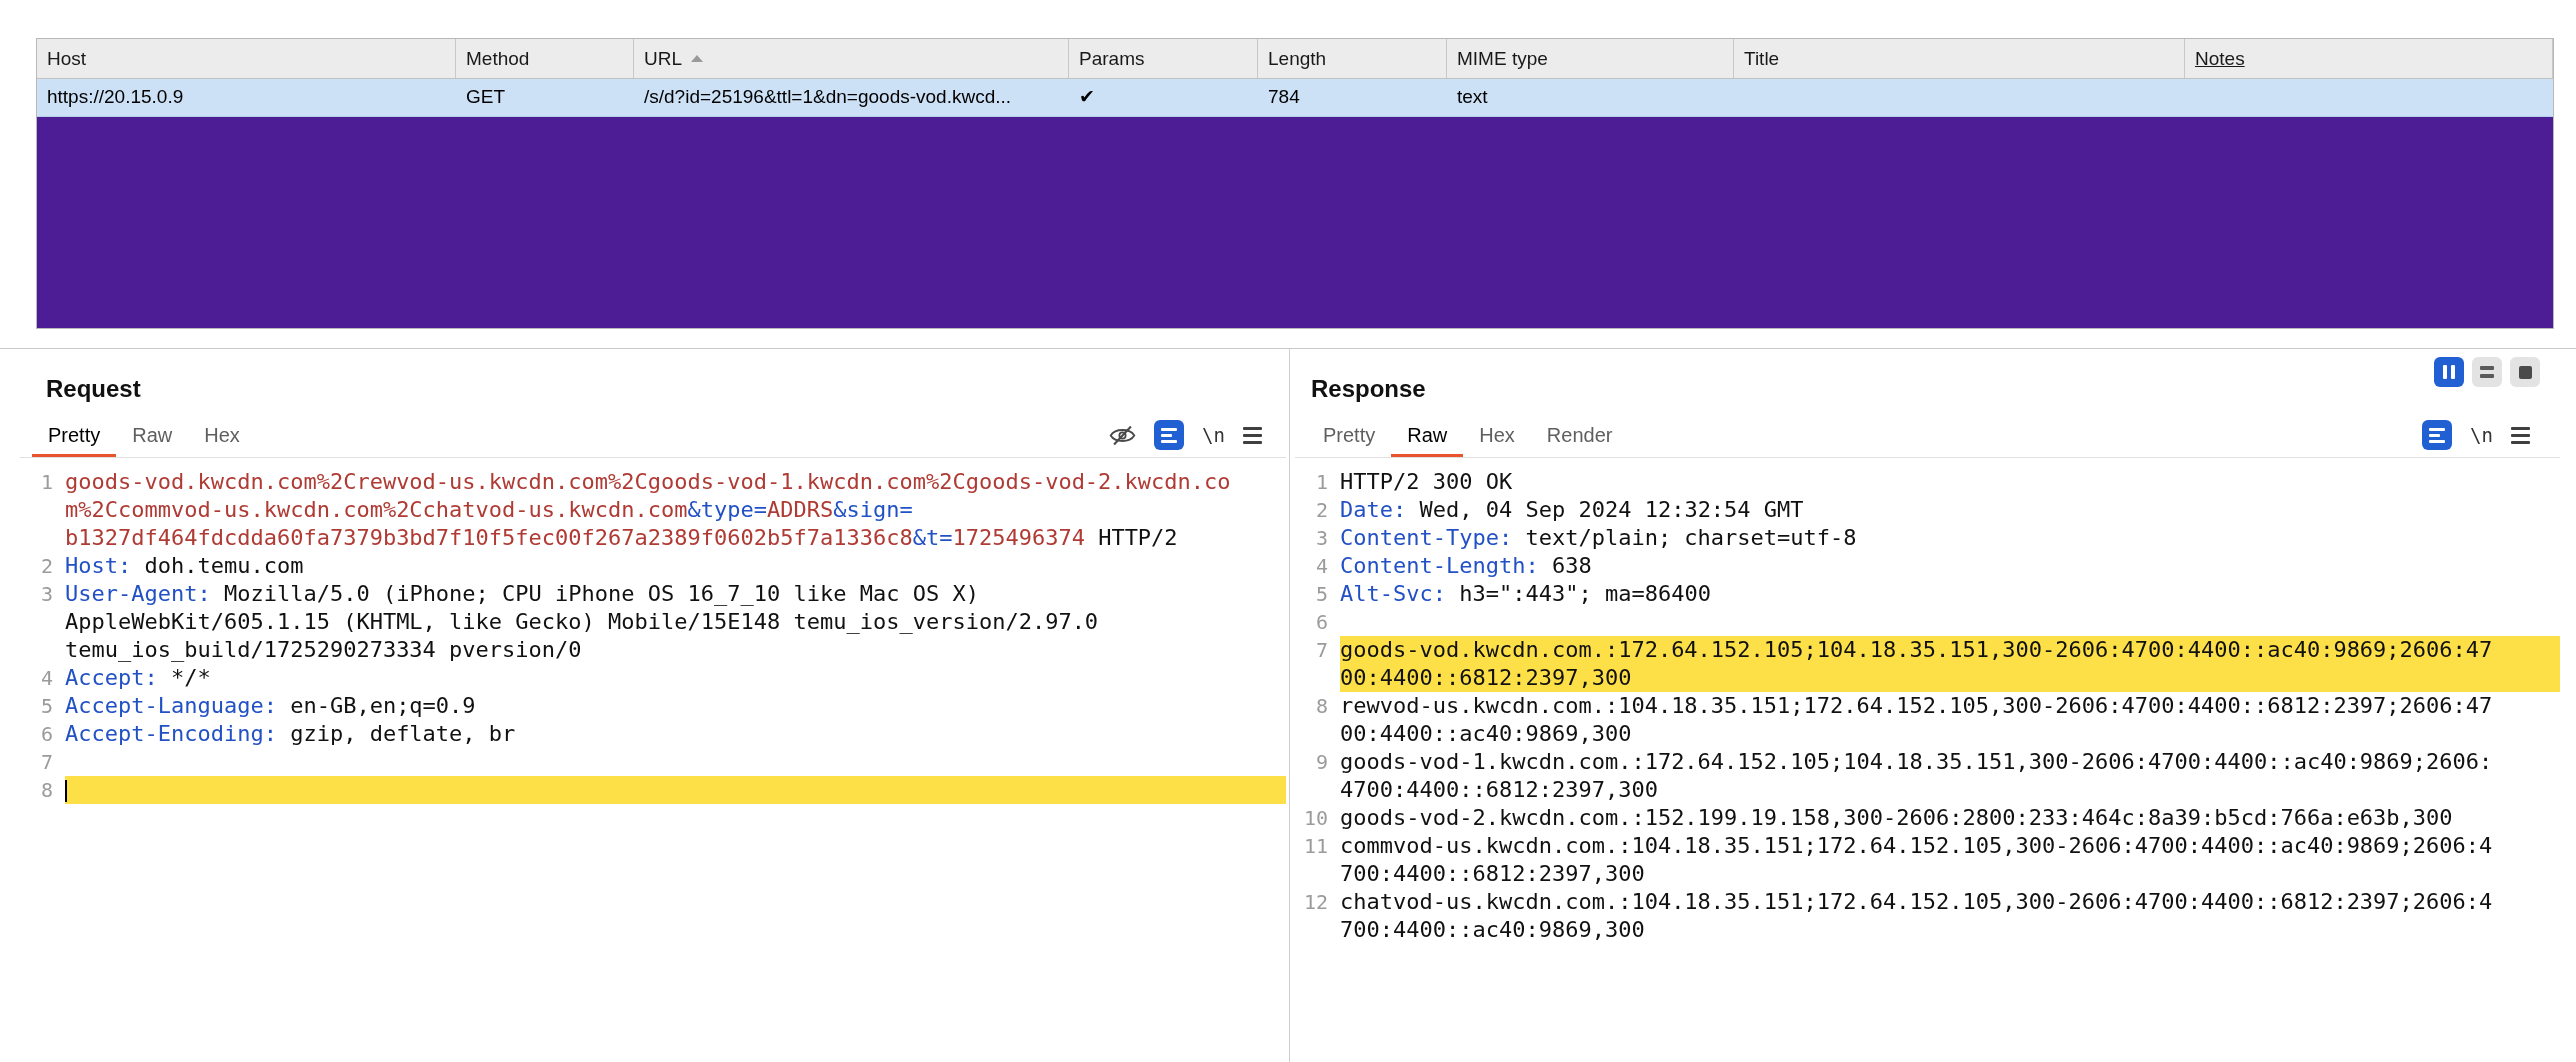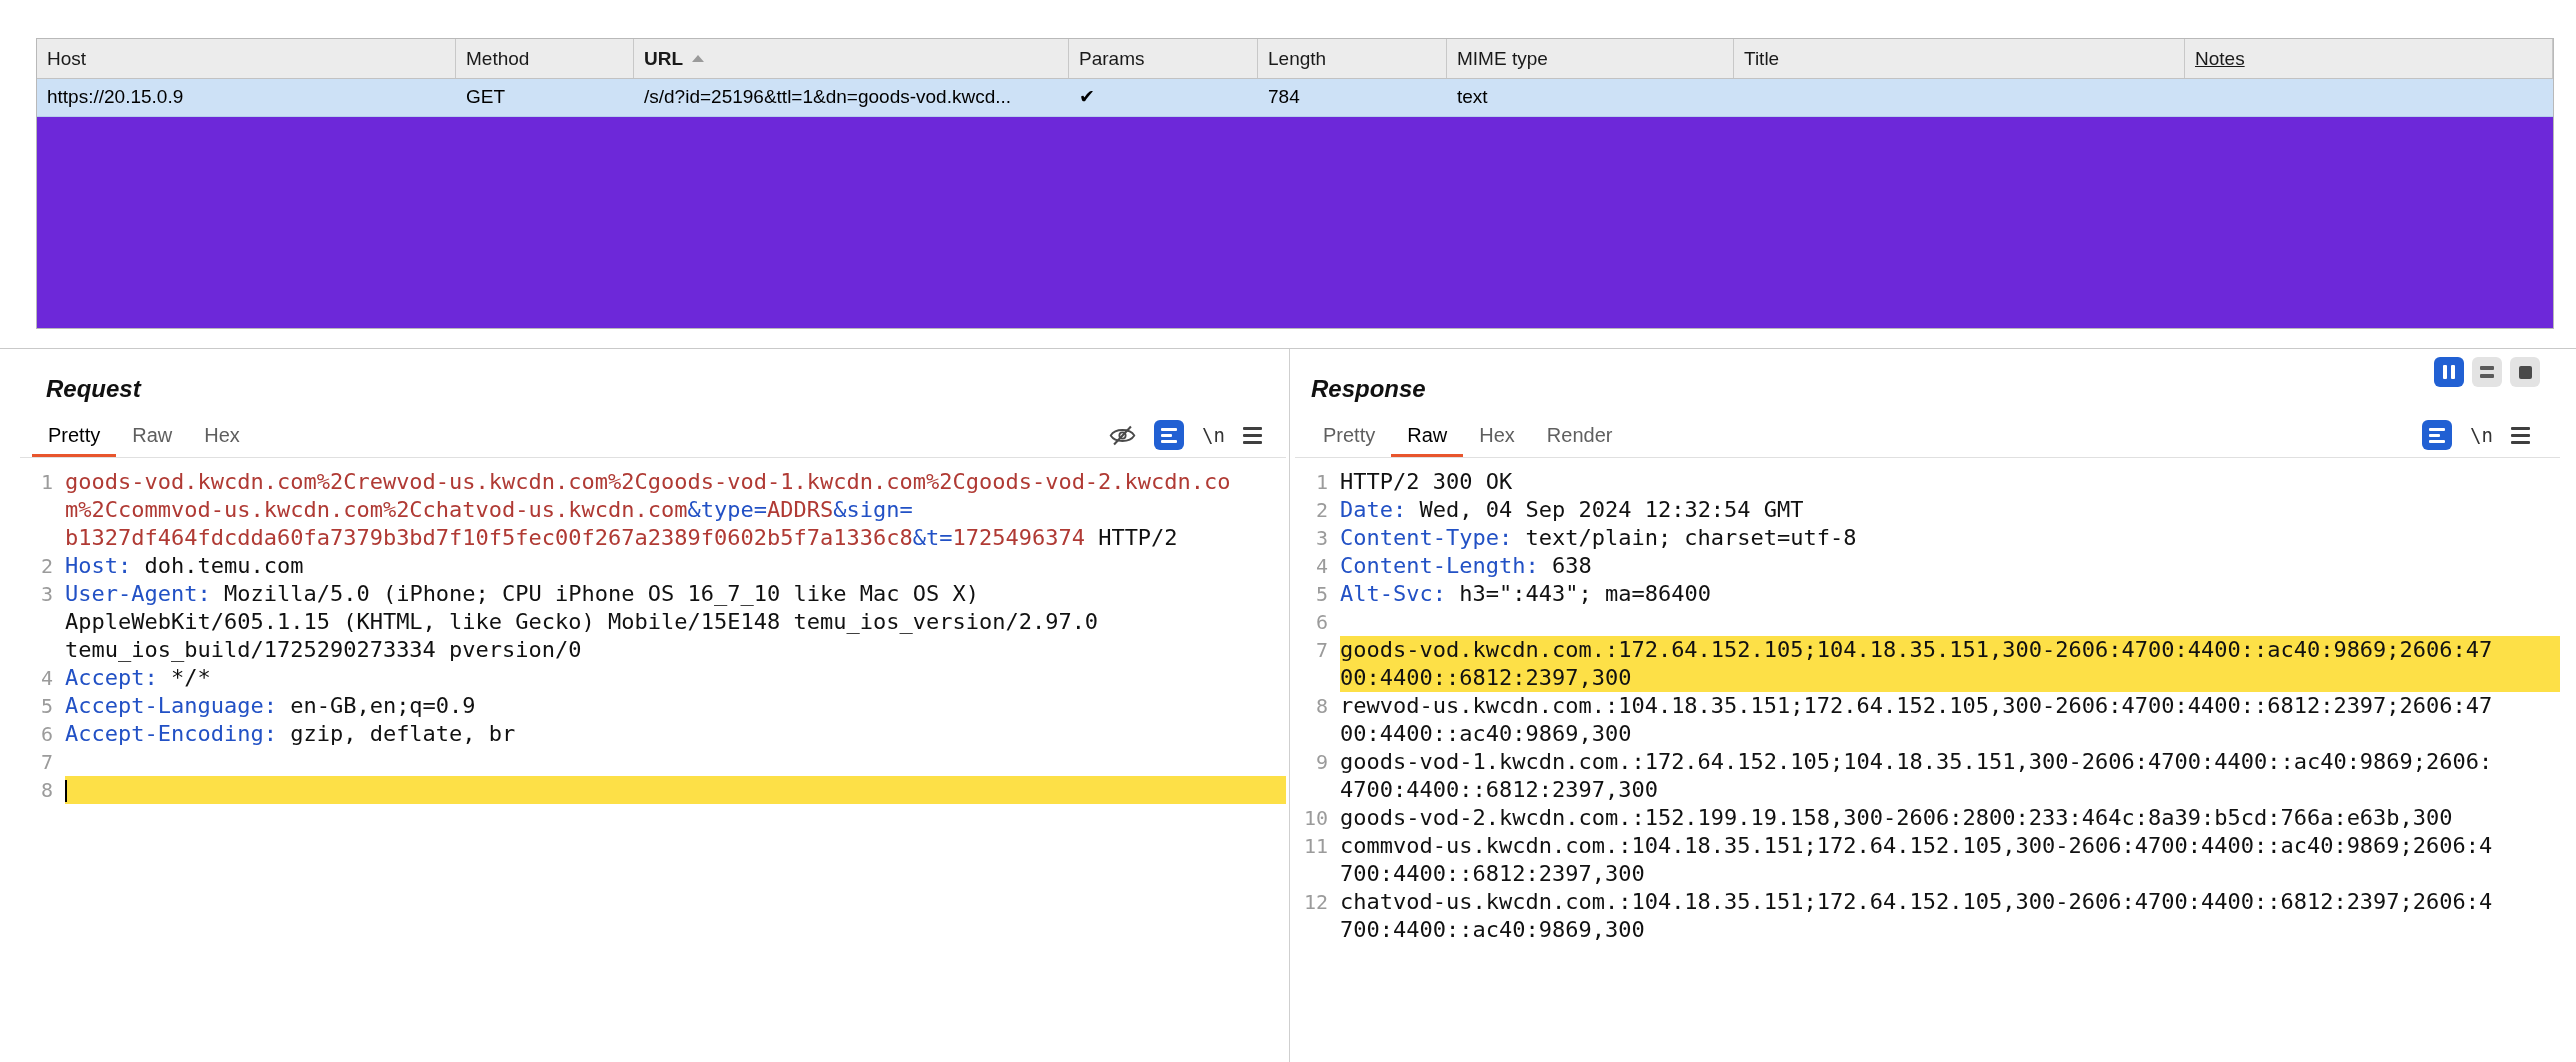--- a/index.html
+++ b/index.html
@@ -7,21 +7,21 @@
   body {
     background:#ffffff;
     font-family:"Liberation Sans", sans-serif;
     position:relative;
     overflow:hidden;
   }
 
   
   .table-region {
     position:absolute; left:36px; top:38px; width:2518px; height:291px;
-    border:1px solid #b9b9b9; background:#6d28d9;
+    border:1px solid #b9b9b9; background:#4c1d95;
   }
   .thead { display:flex; height:40px; background:#ececec; border-bottom:1px solid #c2c2c2; }
   .hcell {
     display:flex; align-items:center; padding:0 10px;
     border-right:1px solid #c8c8c8; font-size:19px; color:#1a1a1a;
     overflow:hidden; white-space:nowrap; cursor:default;
   }
   .sort-caret {
     width:0; height:0; margin-left:9px;
     border-left:6px solid transparent; border-right:6px solid transparent;
@@ -36,21 +36,21 @@
 
   
   .bottom {
     position:absolute; left:0; top:348px; width:2576px; bottom:0;
     border-top:1px solid #c9c9c9; background:#fff;
   }
   .vdivider { position:absolute; left:1289px; top:0; bottom:0; width:1px; background:#cfcfcf; }
   .panel { position:absolute; top:0; bottom:0; }
   .panel.request  { left:20px;   width:1266px; }
   .panel.response { left:1295px; width:1265px; }
-  .panel-title { margin:26px 0 0 26px; font-size:24px; font-weight:bold; color:#111;font-style:italic; }
+  .panel-title { margin:26px 0 0 26px; font-size:24px; font-weight:bold; color:#111; }
   .panel.response .panel-title { margin-left:16px; }
 
   .tabbar {
     position:relative; display:flex; align-items:stretch; height:45px;
     margin-top:10px; border-bottom:1px solid #e0e0e0; padding-left:12px;
   }
   .tabs { display:flex; }
   .tab {
     display:flex; align-items:center; padding:0 16px;
     font-size:20px; color:#5f5f5f; cursor:pointer;
@@ -106,21 +106,21 @@
 <body>
 
 <div class="table-region">
   <div class="thead">
       <div class="hcell" style="width: 419px;">
         <span>Host</span>
       </div>
       <div class="hcell" style="width: 178px;">
         <span>Method</span>
       </div>
-      <div class="hcell" style="width: 435px; font-weight: bold;">
+      <div class="hcell" style="width: 435px;">
         <span>URL</span>
         <div class="sort-caret"></div>
       </div>
       <div class="hcell" style="width: 189px;">
         <span>Params</span>
       </div>
       <div class="hcell" style="width: 189px;">
         <span>Length</span>
       </div>
       <div class="hcell" style="width: 287px;">

